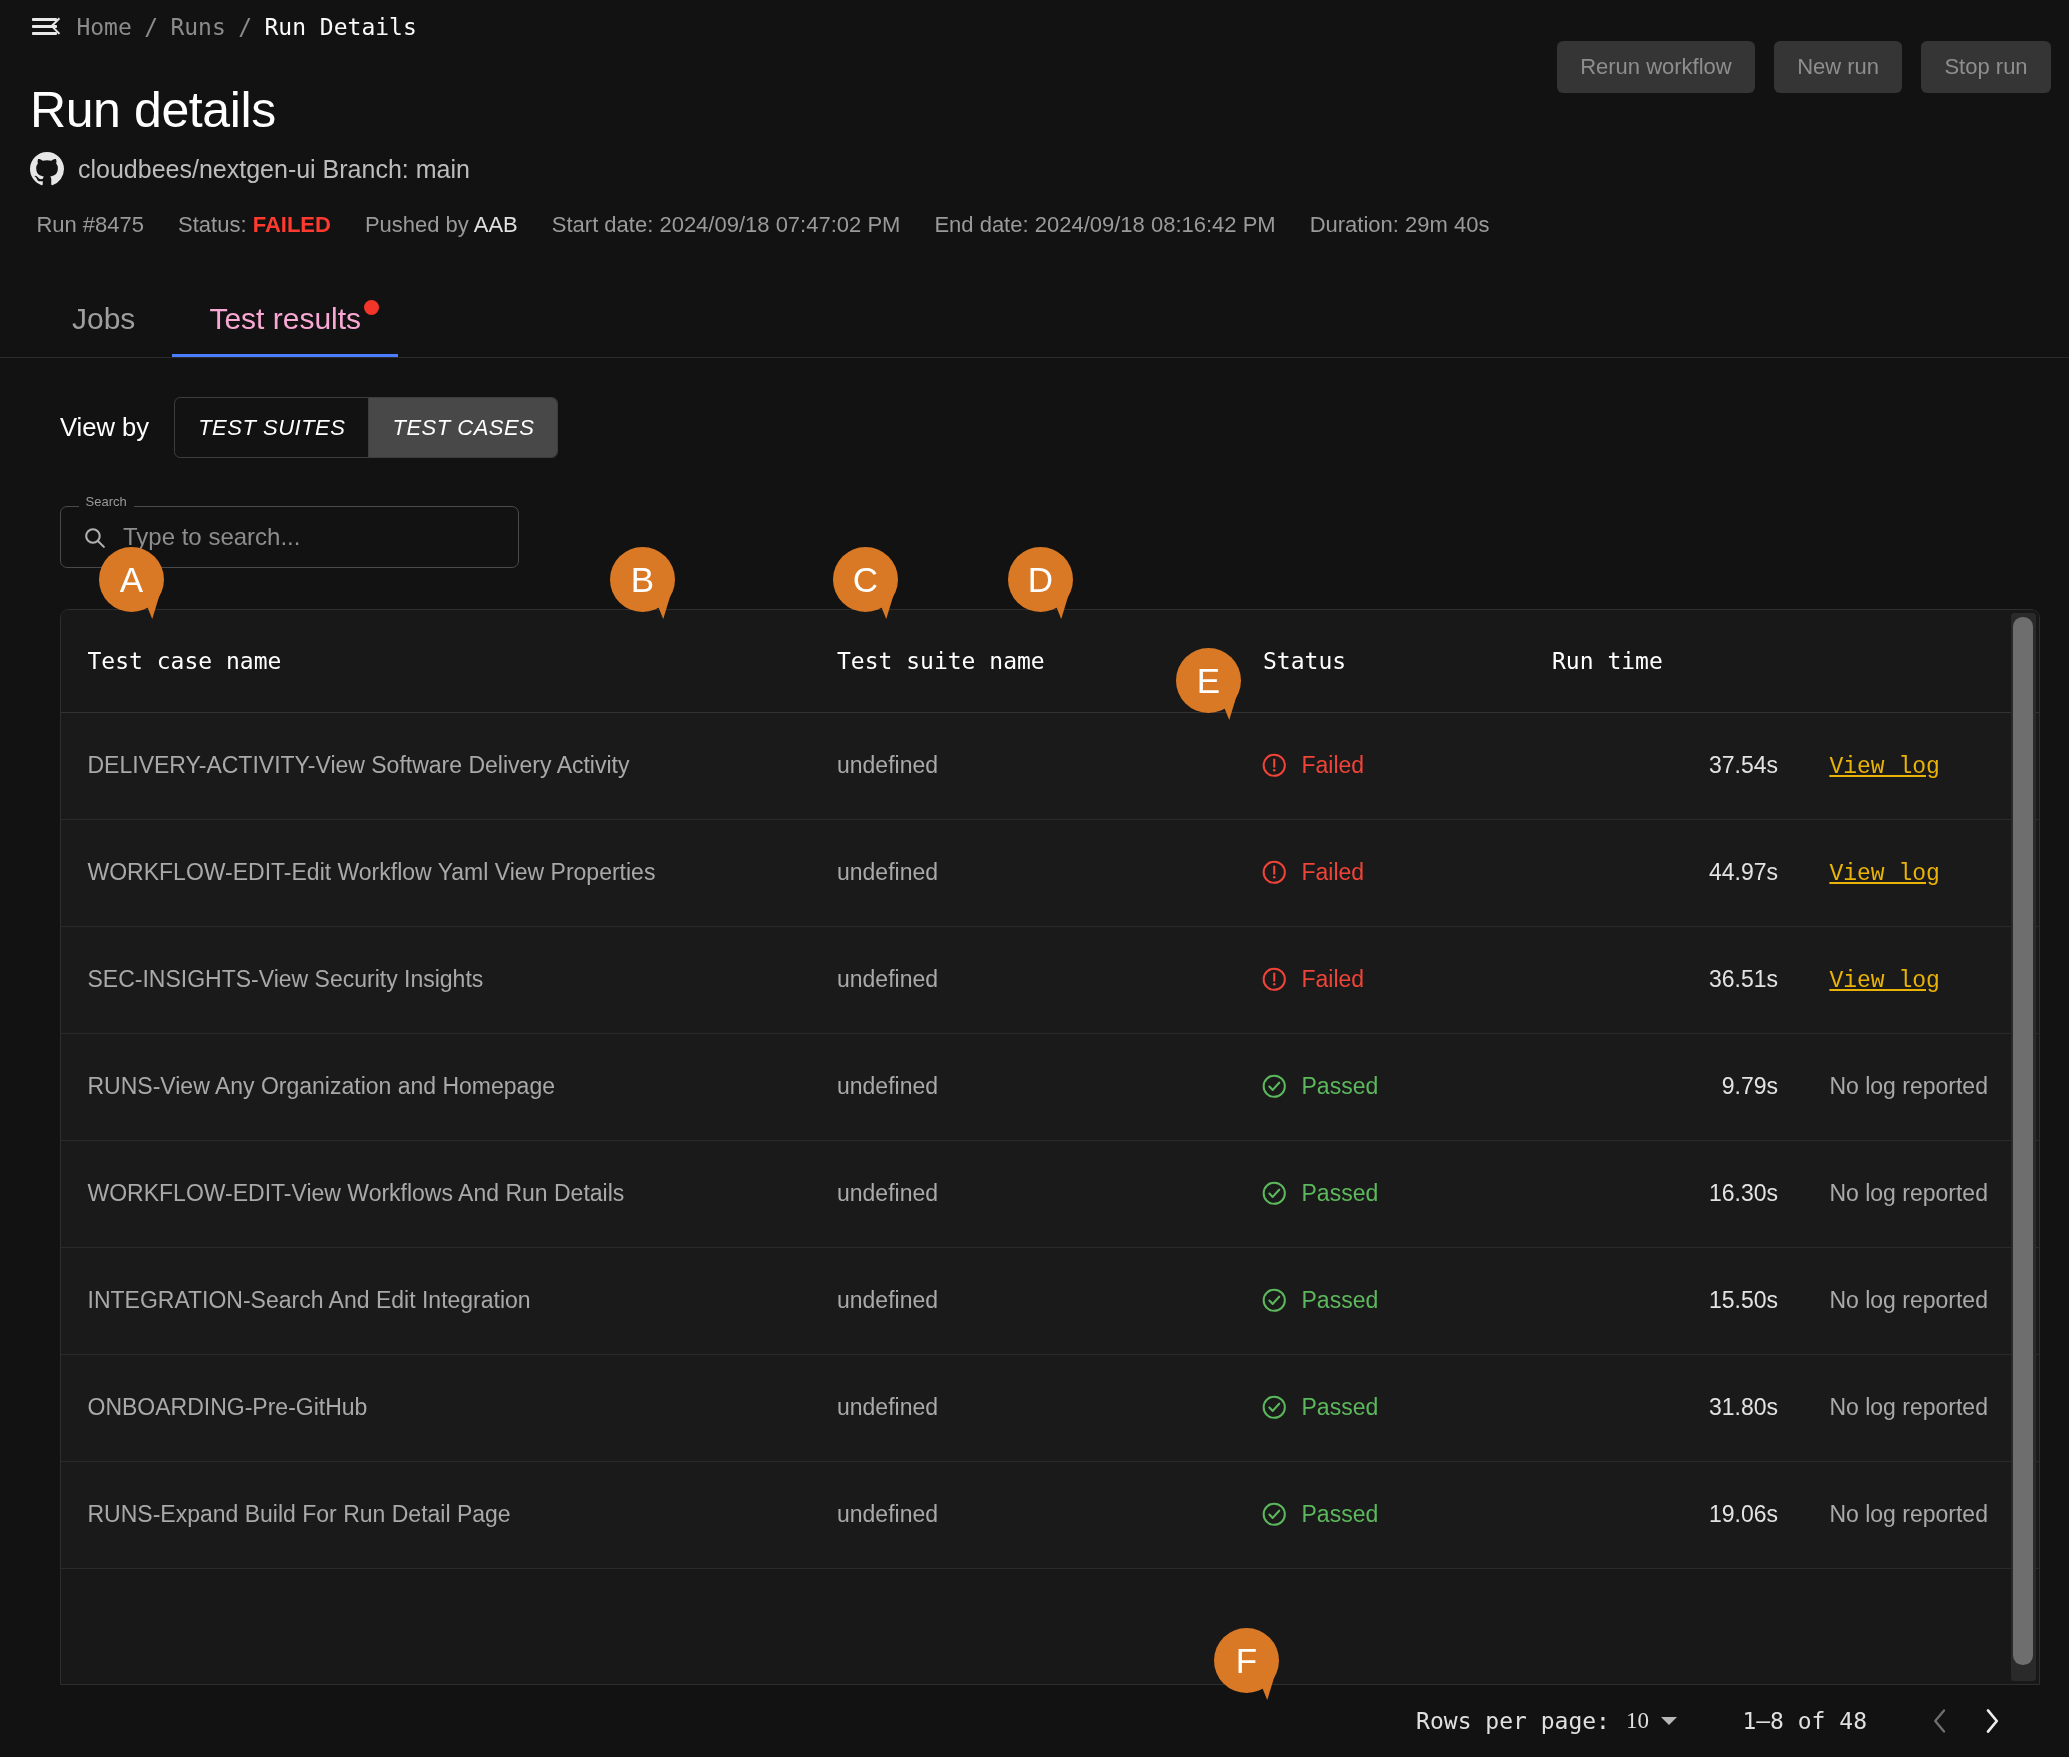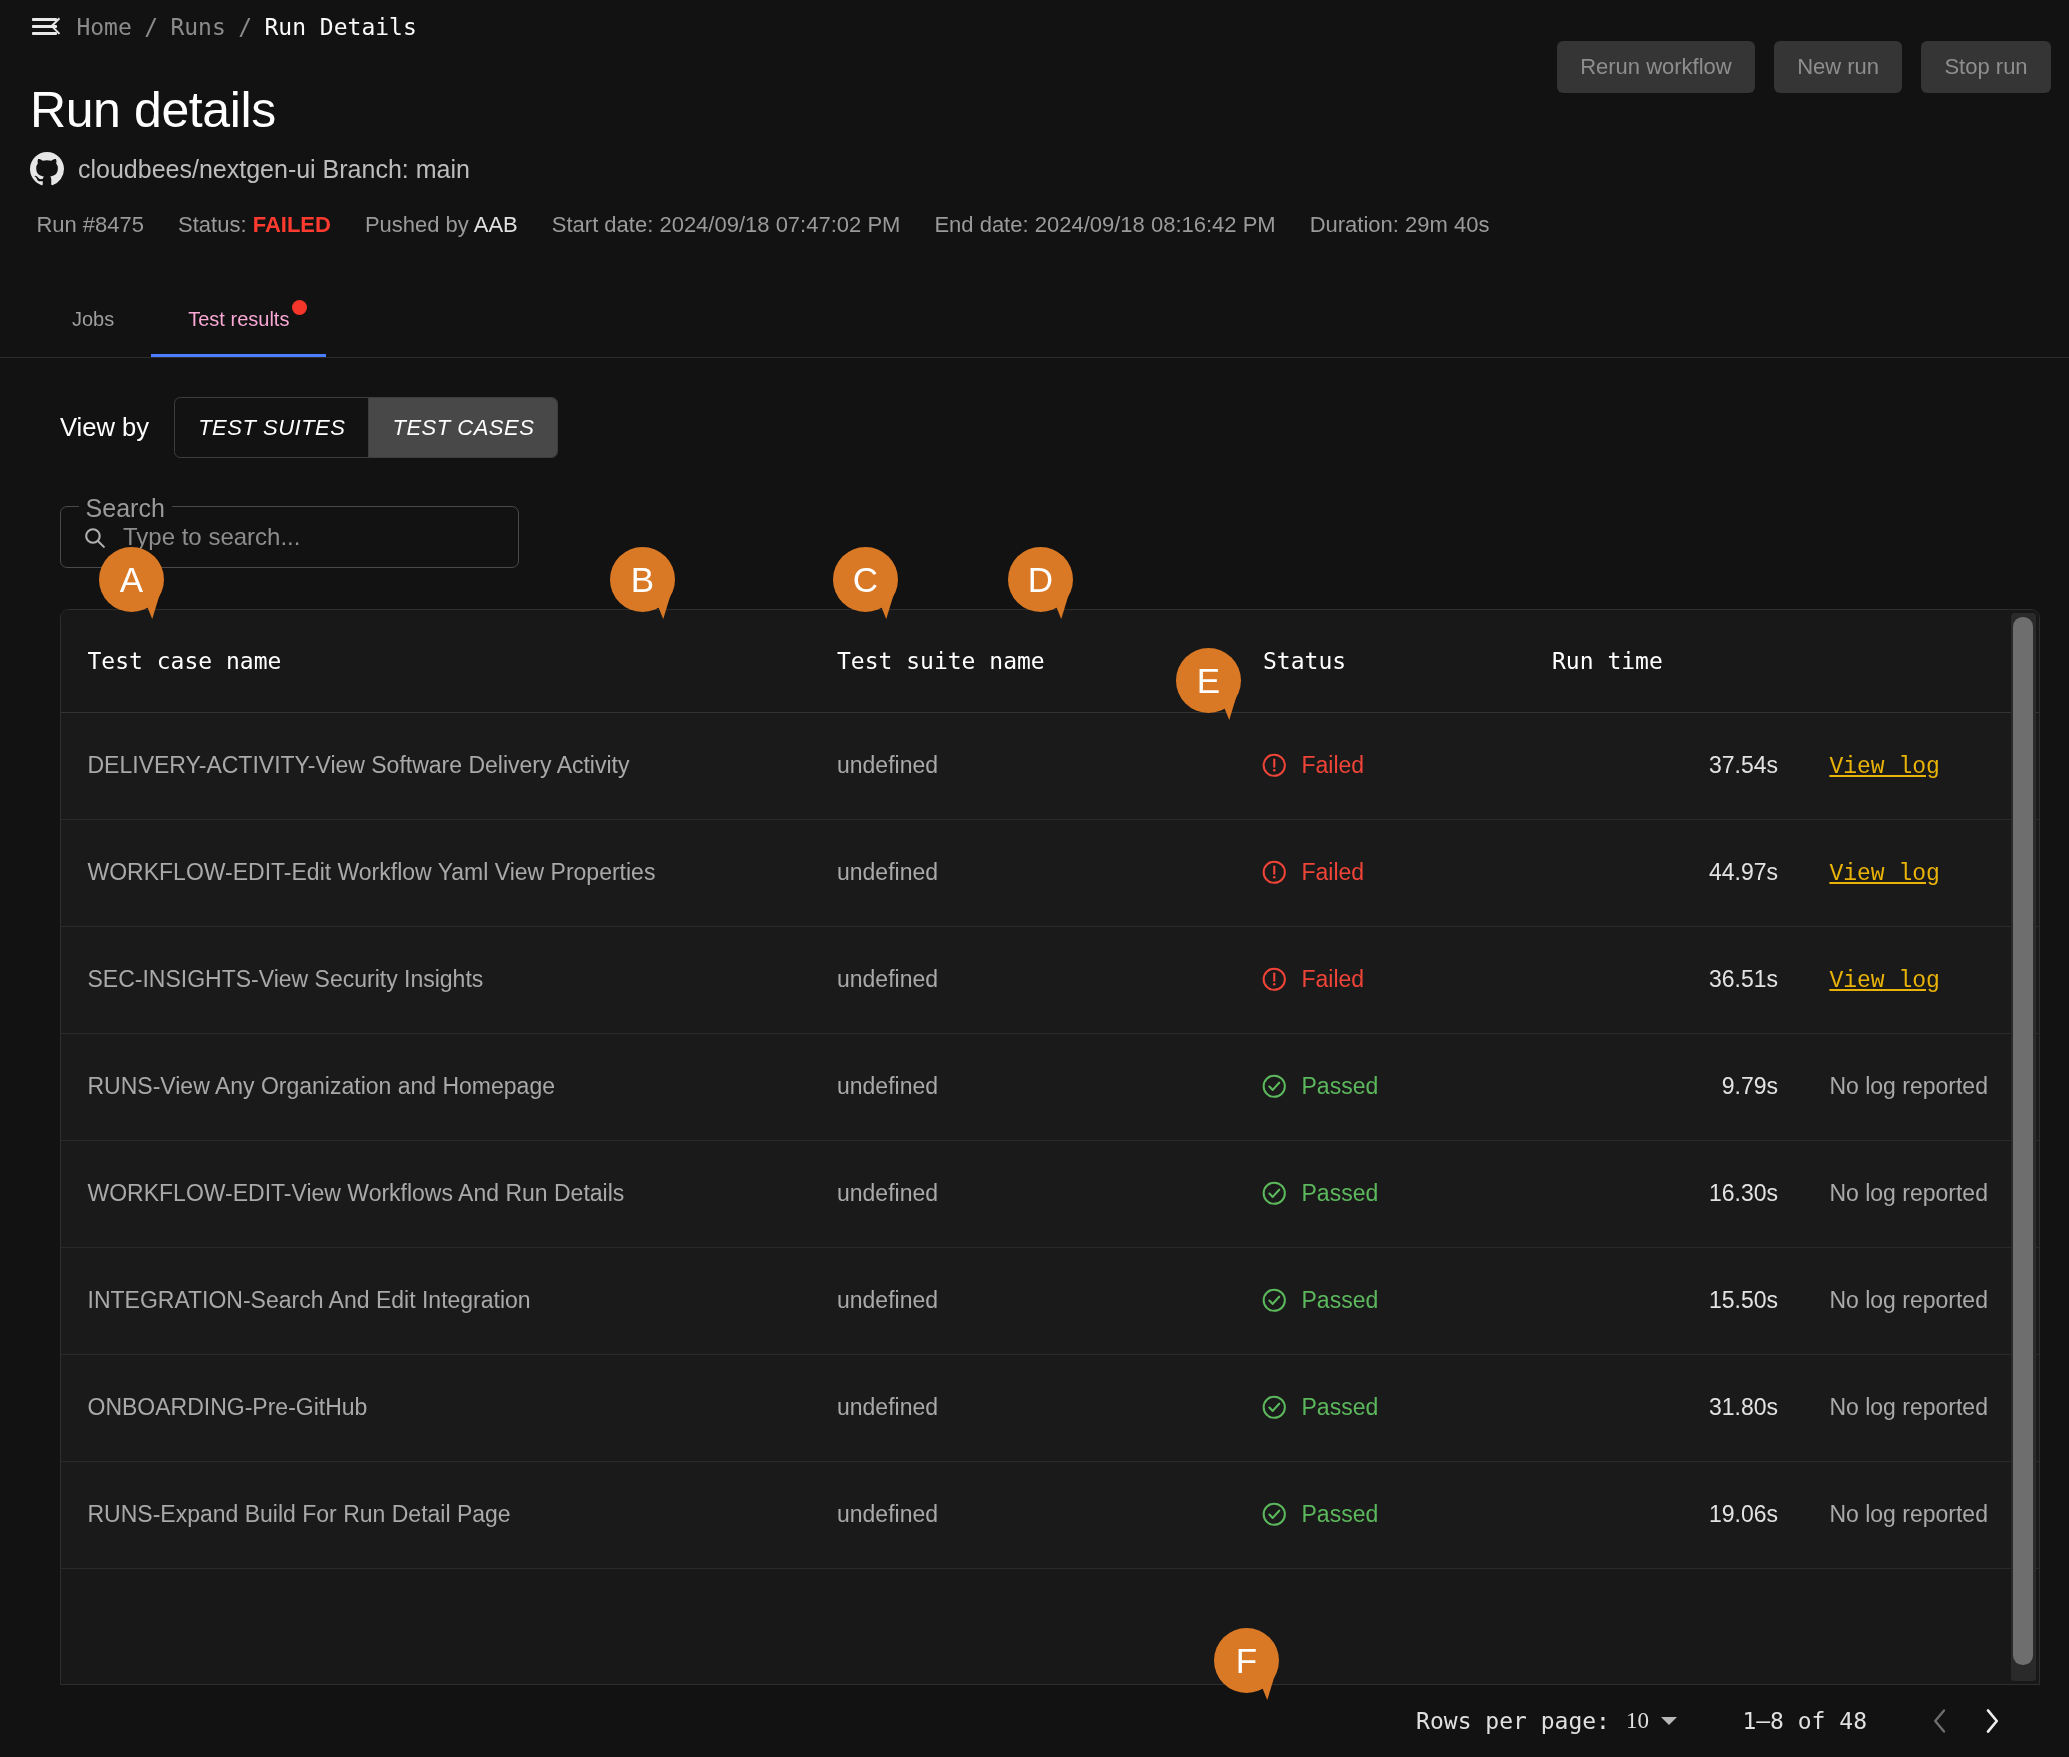--- a/index.html
+++ b/index.html
@@ -59,21 +59,21 @@
   }
 
   
   .tabs {
     position: absolute; left: 0; top: 282px; width: 2070px; height: 76px;
     border-bottom: 0.9px solid #2b2b2b;
     display: flex; align-items: flex-end; padding-left: 35px; gap: 0;
   }
   .tab {
     position: relative; height: 76px; display: flex; align-items: center; justify-content: center;
-    font-size: 20px; color: #9e9e9e; cursor: pointer; padding: 0 37px;
+    font-size: 30px; color: #9e9e9e; cursor: pointer; padding: 0 37px;
   }
   .tab.active { color: #f9a8d4; }
   .tab.active::after {
     content: ""; position: absolute; left: 0; right: 0; bottom: 0; height: 3.5px; background: #4a7dff;
   }
   .tab .dot {
     position: absolute; right: 19.4px; top: 19.4px; width: 15px; height: 15px;
     border-radius: 50%; background: #f4362a;
   }
 
@@ -93,21 +93,21 @@
   .seg-btn.selected { background: #484848; }
 
   
   .search-wrap {
     position: absolute; left: 60px; top: 506px; width: 459px; height: 62px;
     border: 0.9px solid #4a4a4a; border-radius: 7px;
     display: flex; align-items: center; padding-left: 21px; gap: 16px;
   }
   .search-legend {
     position: absolute; left: 17.6px; top: -13.2px; background: #121212; padding: 0 7px;
-    font-size: 25px; color: #9a9a9a;
+    font-size: 13px; color: #9a9a9a;
   }
   .search-icon { width: 25px; height: 25px; flex: none; }
   .search-input {
     background: transparent; border: none; outline: none;
     color: #ec4899; font-size: 24px; font-family: "Liberation Sans", sans-serif;
     width: 100%;
   }
   .search-input::placeholder { color: #8d8d8d; }
 
   

